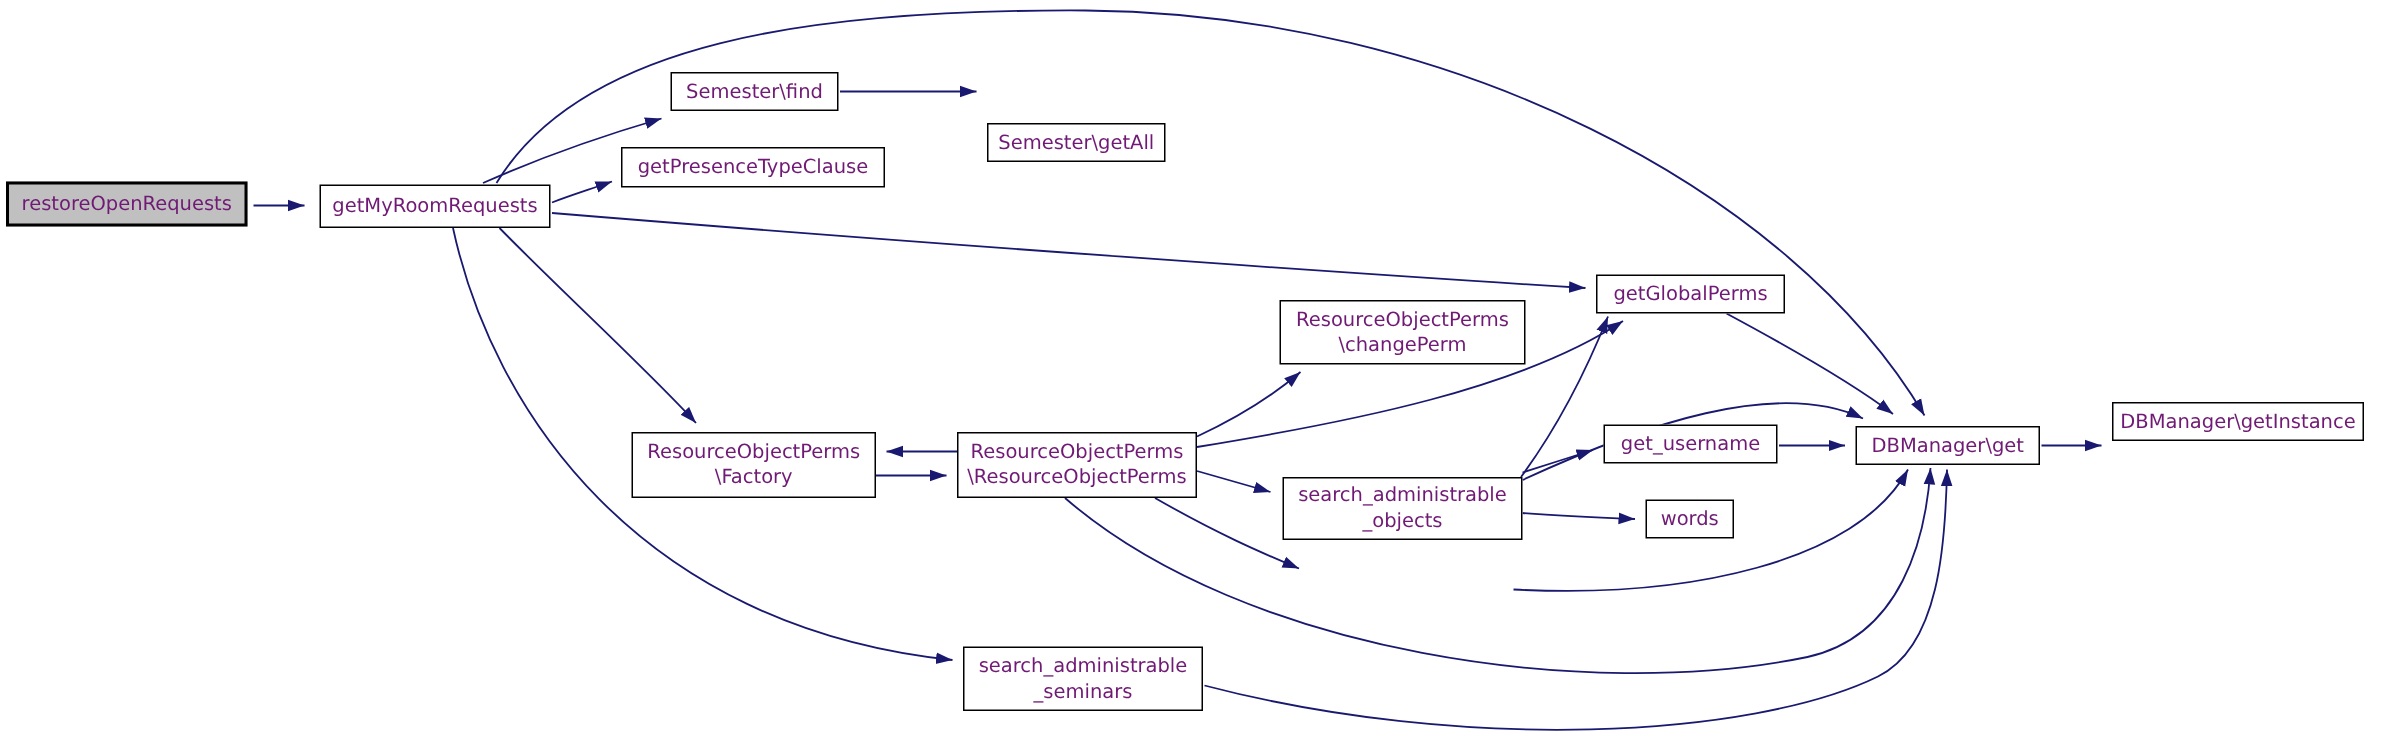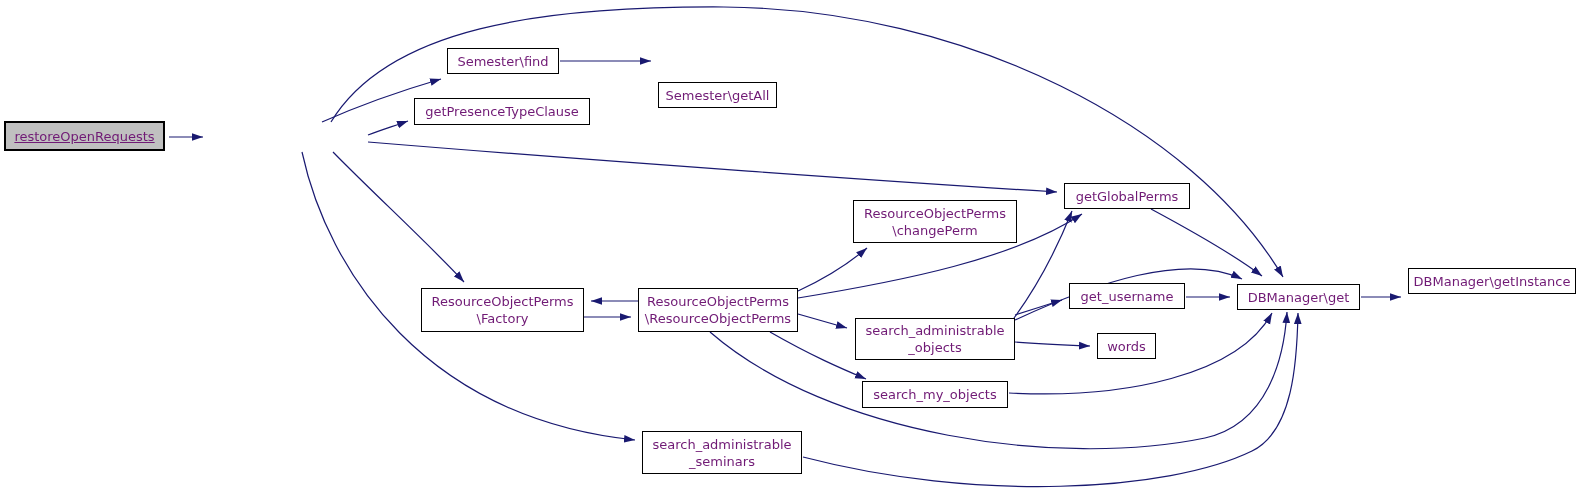--- a/index.html
+++ b/index.html
@@ -63,24 +63,27 @@
     <path class="edge" marker-end="url(#arrow)" d="M1014,318 C1036,288 1056,251 1072,211"></path>
     <path class="edge" marker-end="url(#arrow)" d="M1015,320 C1095,283 1185,252 1242,279"></path>
     <path class="edge" marker-end="url(#arrow)" d="M1015,342 C1040,344 1064,345 1090,346"></path>
     <path class="edge" marker-end="url(#arrow)" d="M1151,209 C1192,231 1233,254 1262,276"></path>
     <path class="edge" marker-end="url(#arrow)" d="M1186,297 L1230,297"></path>
     <path class="edge" marker-end="url(#arrow)" d="M1009,393 C1125,399 1238,375 1272,313"></path>
     <path class="edge" marker-end="url(#arrow)" d="M803,457 C975,502 1168,492 1252,451 C1293,431 1297,362 1298,313"></path>
     <path class="edge" marker-end="url(#arrow)" d="M1361,297 L1401,297"></path>
   </svg>
 
-  <div class="node highlight" style="left:4px;top:121px;width:161px;height:30px;text-decoration:underline;">
+  <div class="node highlight" style="left:4px;top:121px;width:161px;height:30px;">
     <span>restoreOpenRequests</span>
   </div>
 
+  <div class="node" style="left:213px;top:123px;width:154px;height:29px;">
+    <span>getMyRoomRequests</span>
+  </div>
 
   <div class="node" style="left:447px;top:48px;width:112px;height:26px;">
     <span>Semester\find</span>
   </div>
 
   <div class="node" style="left:658px;top:48px;width:119px;height:26px;margin-top:34px;">
     <span>Semester\getAll</span>
   </div>
 
   <div class="node" style="left:414px;top:98px;width:176px;height:27px;">
@@ -112,23 +115,20 @@
   </div>
 
   <div class="node" style="left:1069px;top:283px;width:116px;height:26px;">
     <span>get_username</span>
   </div>
 
   <div class="node" style="left:1097px;top:333px;width:59px;height:26px;">
     <span>words</span>
   </div>
 
-  <div class="node" style="left:862px;top:381px;width:146px;height:27px;">
-    <span>search_my_objects</span>
-  </div>
 
   <div class="node" style="left:642px;top:431px;width:160px;height:43px;">
     <span>search_administrable</span>
     <span>_seminars</span>
   </div>
 
   <div class="node" style="left:1237px;top:284px;width:123px;height:26px;align-items:center;">
     <span>DBManager\get</span>
   </div>
 

